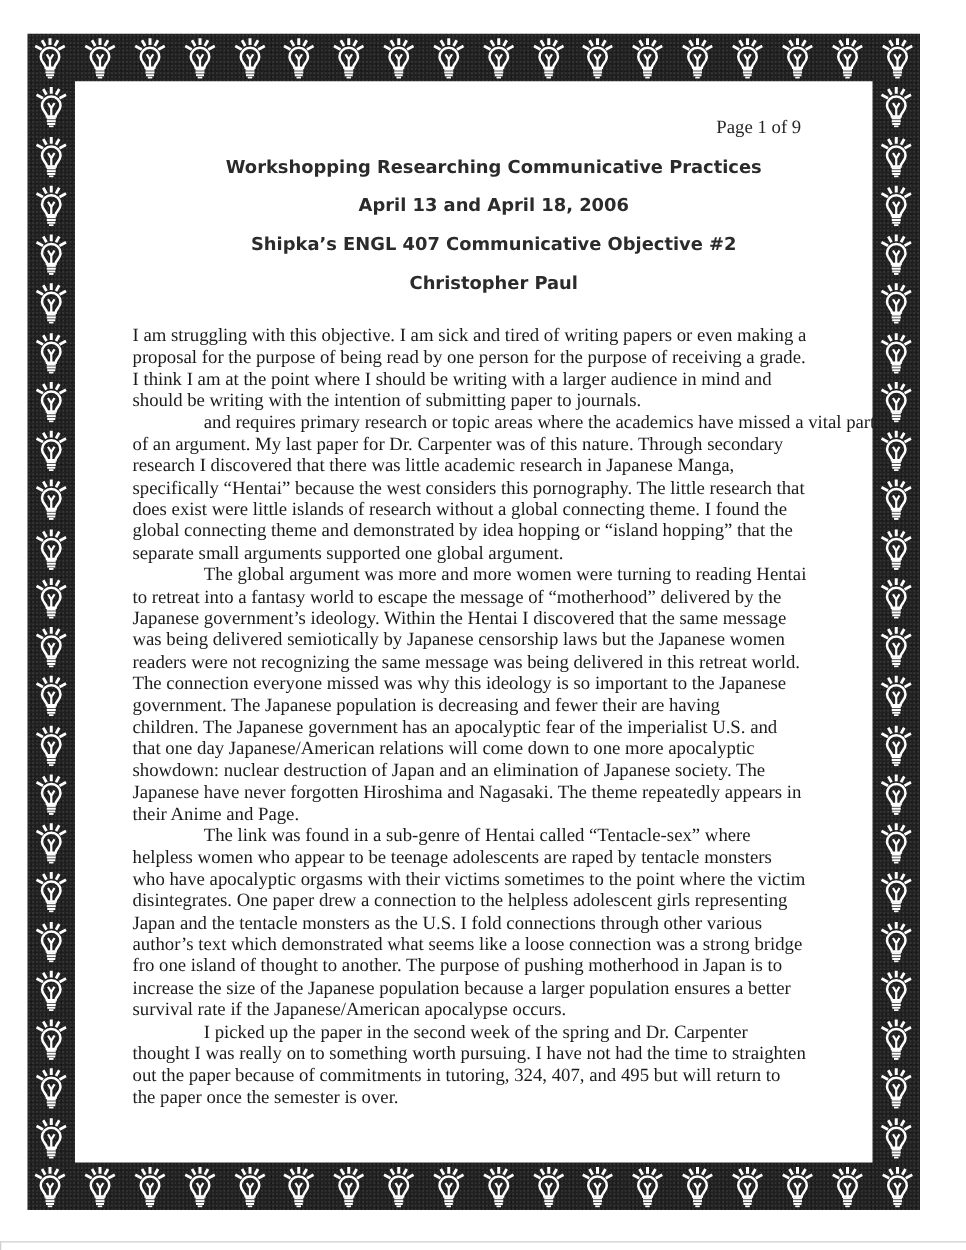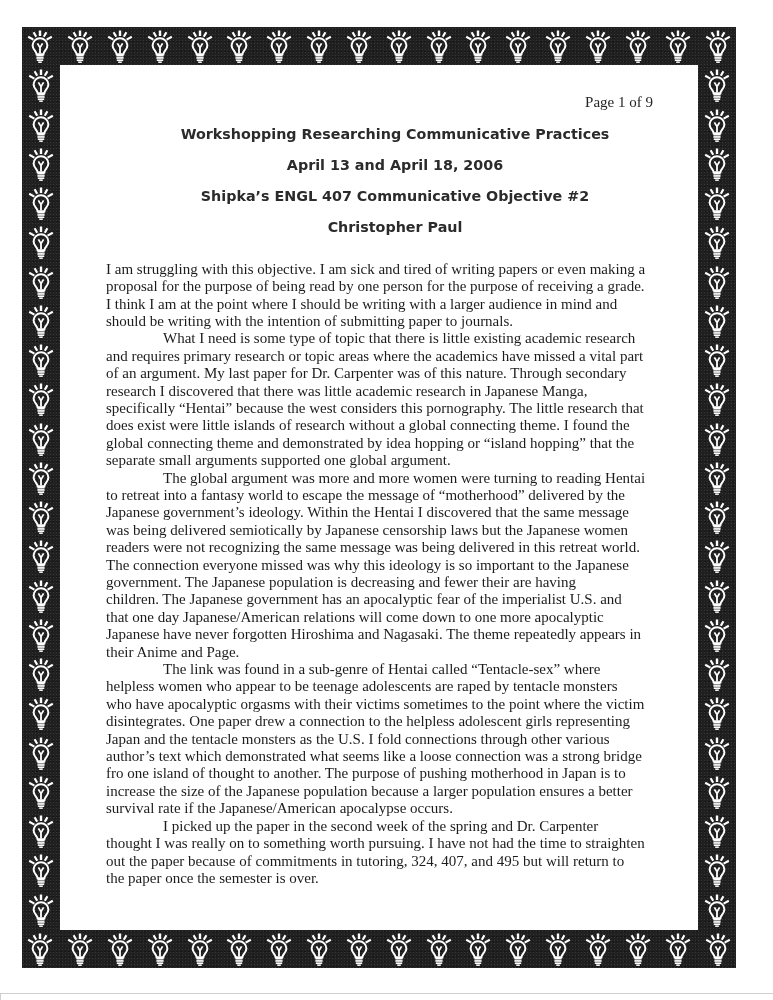--- a/index.html
+++ b/index.html
@@ -18,21 +18,21 @@
     }
     .inner {
       position: absolute; left: 60px; top: 65px; width: 638px; height: 865px;
       background: #ffffff;
     }
     .bulb {
       position: absolute; width: 26px; height: 33px;
     }
     .bulb svg { width: 26px; height: 33px; display: block; }
     .page-label {
-      position: absolute; right: 120px; top: 94px;
+      position: absolute; right: 132px; top: 94px;
       font-family: "Liberation Serif", serif; font-size: 15px; line-height: 17.4px;
       color: #262626; white-space: pre;
     }
     .title-block {
       position: absolute; left: 60px; width: 638px; top: 119px;
       text-align: center;
       font-family: "DejaVu Sans", sans-serif; font-weight: bold; font-size: 14.3px;
       line-height: 31px; color: #2b2b2b;
     }
     .title-line { display: block; white-space: nowrap; padding-left: 32px; }
@@ -495,39 +495,39 @@
 </div>
 
 <div class="body-text">
   <div class="para">
     <span class="line">I am struggling with this objective. I am sick and tired of writing papers or even making a</span>
     <span class="line">proposal for the purpose of being read by one person for the purpose of receiving a grade.</span>
     <span class="line">I think I am at the point where I should be writing with a larger audience in mind and</span>
     <span class="line">should be writing with the intention of submitting paper to journals.</span>
   </div>
   <div class="para indent">
-    <span class="line">What I need is some type of topic that there is little existing academic research</span>
     <span class="line">and requires primary research or topic areas where the academics have missed a vital part</span>
     <span class="line">of an argument. My last paper for Dr. Carpenter was of this nature. Through secondary</span>
     <span class="line">research I discovered that there was little academic research in Japanese Manga,</span>
     <span class="line">specifically “Hentai” because the west considers this pornography. The little research that</span>
     <span class="line">does exist were little islands of research without a global connecting theme. I found the</span>
     <span class="line">global connecting theme and demonstrated by idea hopping or “island hopping” that the</span>
     <span class="line">separate small arguments supported one global argument.</span>
   </div>
   <div class="para indent">
     <span class="line">The global argument was more and more women were turning to reading Hentai</span>
     <span class="line">to retreat into a fantasy world to escape the message of “motherhood” delivered by the</span>
     <span class="line">Japanese government’s ideology. Within the Hentai I discovered that the same message</span>
     <span class="line">was being delivered semiotically by Japanese censorship laws but the Japanese women</span>
     <span class="line">readers were not recognizing the same message was being delivered in this retreat world.</span>
     <span class="line">The connection everyone missed was why this ideology is so important to the Japanese</span>
     <span class="line">government. The Japanese population is decreasing and fewer their are having</span>
     <span class="line">children. The Japanese government has an apocalyptic fear of the imperialist U.S. and</span>
     <span class="line">that one day Japanese/American relations will come down to one more apocalyptic</span>
+    <span class="line">showdown: nuclear destruction of Japan and an elimination of Japanese society. The</span>
     <span class="line">Japanese have never forgotten Hiroshima and Nagasaki. The theme repeatedly appears in</span>
     <span class="line">their Anime and Page.</span>
   </div>
   <div class="para indent">
     <span class="line">The link was found in a sub-genre of Hentai called “Tentacle-sex” where</span>
     <span class="line">helpless women who appear to be teenage adolescents are raped by tentacle monsters</span>
     <span class="line">who have apocalyptic orgasms with their victims sometimes to the point where the victim</span>
     <span class="line">disintegrates. One paper drew a connection to the helpless adolescent girls representing</span>
     <span class="line">Japan and the tentacle monsters as the U.S. I fold connections through other various</span>
     <span class="line">author’s text which demonstrated what seems like a loose connection was a strong bridge</span>

